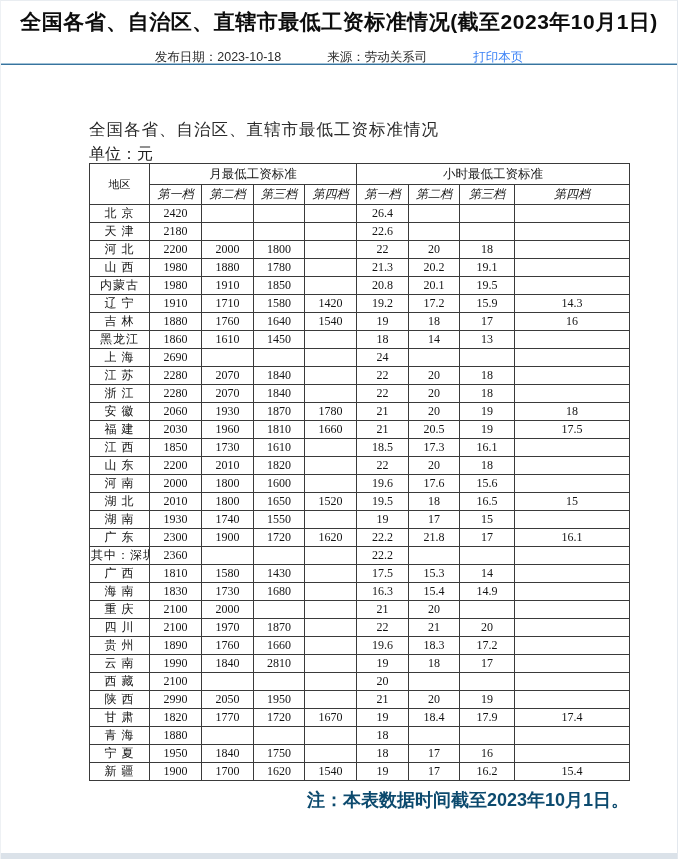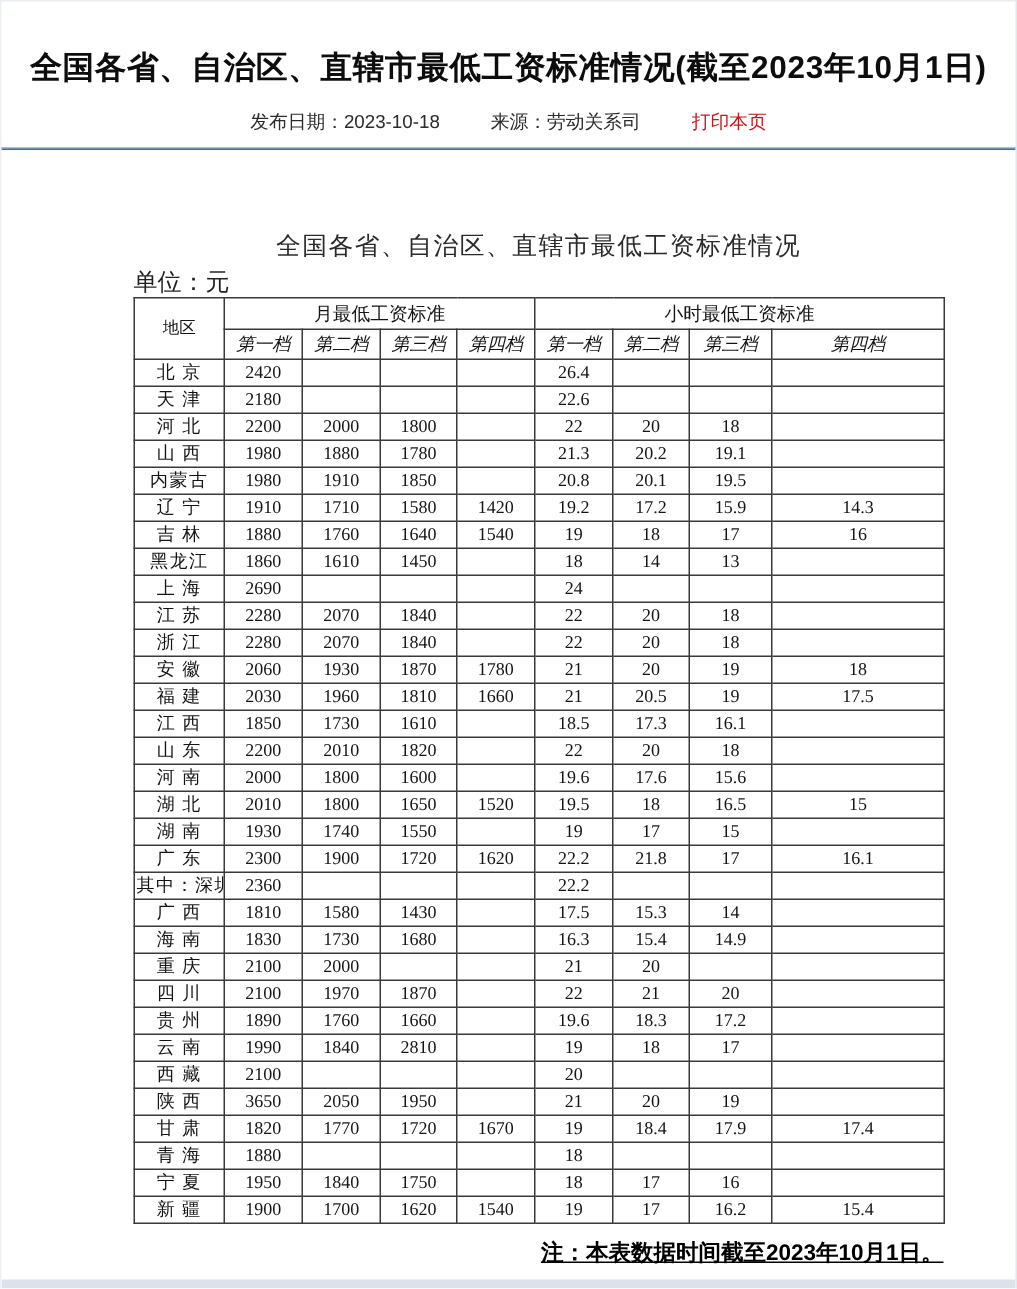--- a/index.html
+++ b/index.html
@@ -10,56 +10,55 @@
     position: relative;
     font-family: "Liberation Sans", "DejaVu Sans", sans-serif;
     color: #1f1f1f;
     border-top: 1px solid #e9edf1;
     border-left: 1px solid #eef1f4;
     border-right: 1px solid #e3e8ee;
     overflow: hidden;
   }
 
   
-  .page-header { padding-top: 30px; height: 97px; }
+  .page-header { padding-top: 6px; height: 62px; }
   .page-title {
     text-align: center;
     font-size: 21px;
     font-weight: bold;
     color: #0d0d0d;
     letter-spacing: 0.5px;
     line-height: 30px;
   }
   .meta-row {
     margin-top: 12px;
     display: flex;
     justify-content: center;
     align-items: center;
-    gap: 34px;
+    gap: 46px;
     font-size: 12.5px;
     color: #2b2b2b;
   }
   .meta-item { white-space: nowrap; }
-  .print-link { color: #b91c1c; text-decoration: none; cursor: pointer; }
+  .print-link { color: #3b82f6; text-decoration: none; cursor: pointer; }
 
   .blue-separator {
     height: 2px;
     background: #38749e;
     border-top: 1px solid #9fc0d6;
     width: 100%;
   }
 
   
   .content {
     width: 540px;
     margin-left: 88px;
   }
   .table-title {
     margin-top: 52px;
-    text-align: center;
     font-size: 16.5px;
     font-weight: normal;
     color: #2a2a2a;
     letter-spacing: 1px;
     line-height: 24px;
   }
   .unit-label {
     margin-top: 4px;
     font-size: 16px;
     color: #1f1f1f;
@@ -89,25 +88,24 @@
   }
   table.wage-table th.group-head { height: 21px; font-size: 12.5px; }
   table.wage-table th.region-head { font-size: 11px; }
   table.wage-table th.tier-head { font-style: italic; height: 20px; }
   table.wage-table td.region { letter-spacing: 1px; }
 
   
   .note-row {
     margin-top: 11px;
     text-align: right;
-    font-size: 15px;
+    font-size: 18px;
     font-weight: bold;
-    color: #000000;
+    color: #0c4a6e;
     line-height: 17px;
-    text-decoration: underline;
   }
 
   .bottom-strip {
     position: absolute;
     left: 0; right: 0; bottom: 0;
     height: 6px;
     background: #dbe2e9;
   }
 </style>
 </head>
@@ -454,21 +452,21 @@
           <td></td>
           <td></td>
           <td></td>
           <td>20</td>
           <td></td>
           <td></td>
           <td></td>
         </tr>
         <tr>
           <td class="region">陕 西</td>
-          <td>3650</td>
+          <td>2990</td>
           <td>2050</td>
           <td>1950</td>
           <td></td>
           <td>21</td>
           <td>20</td>
           <td>19</td>
           <td></td>
         </tr>
         <tr>
           <td class="region">甘 肃</td>

